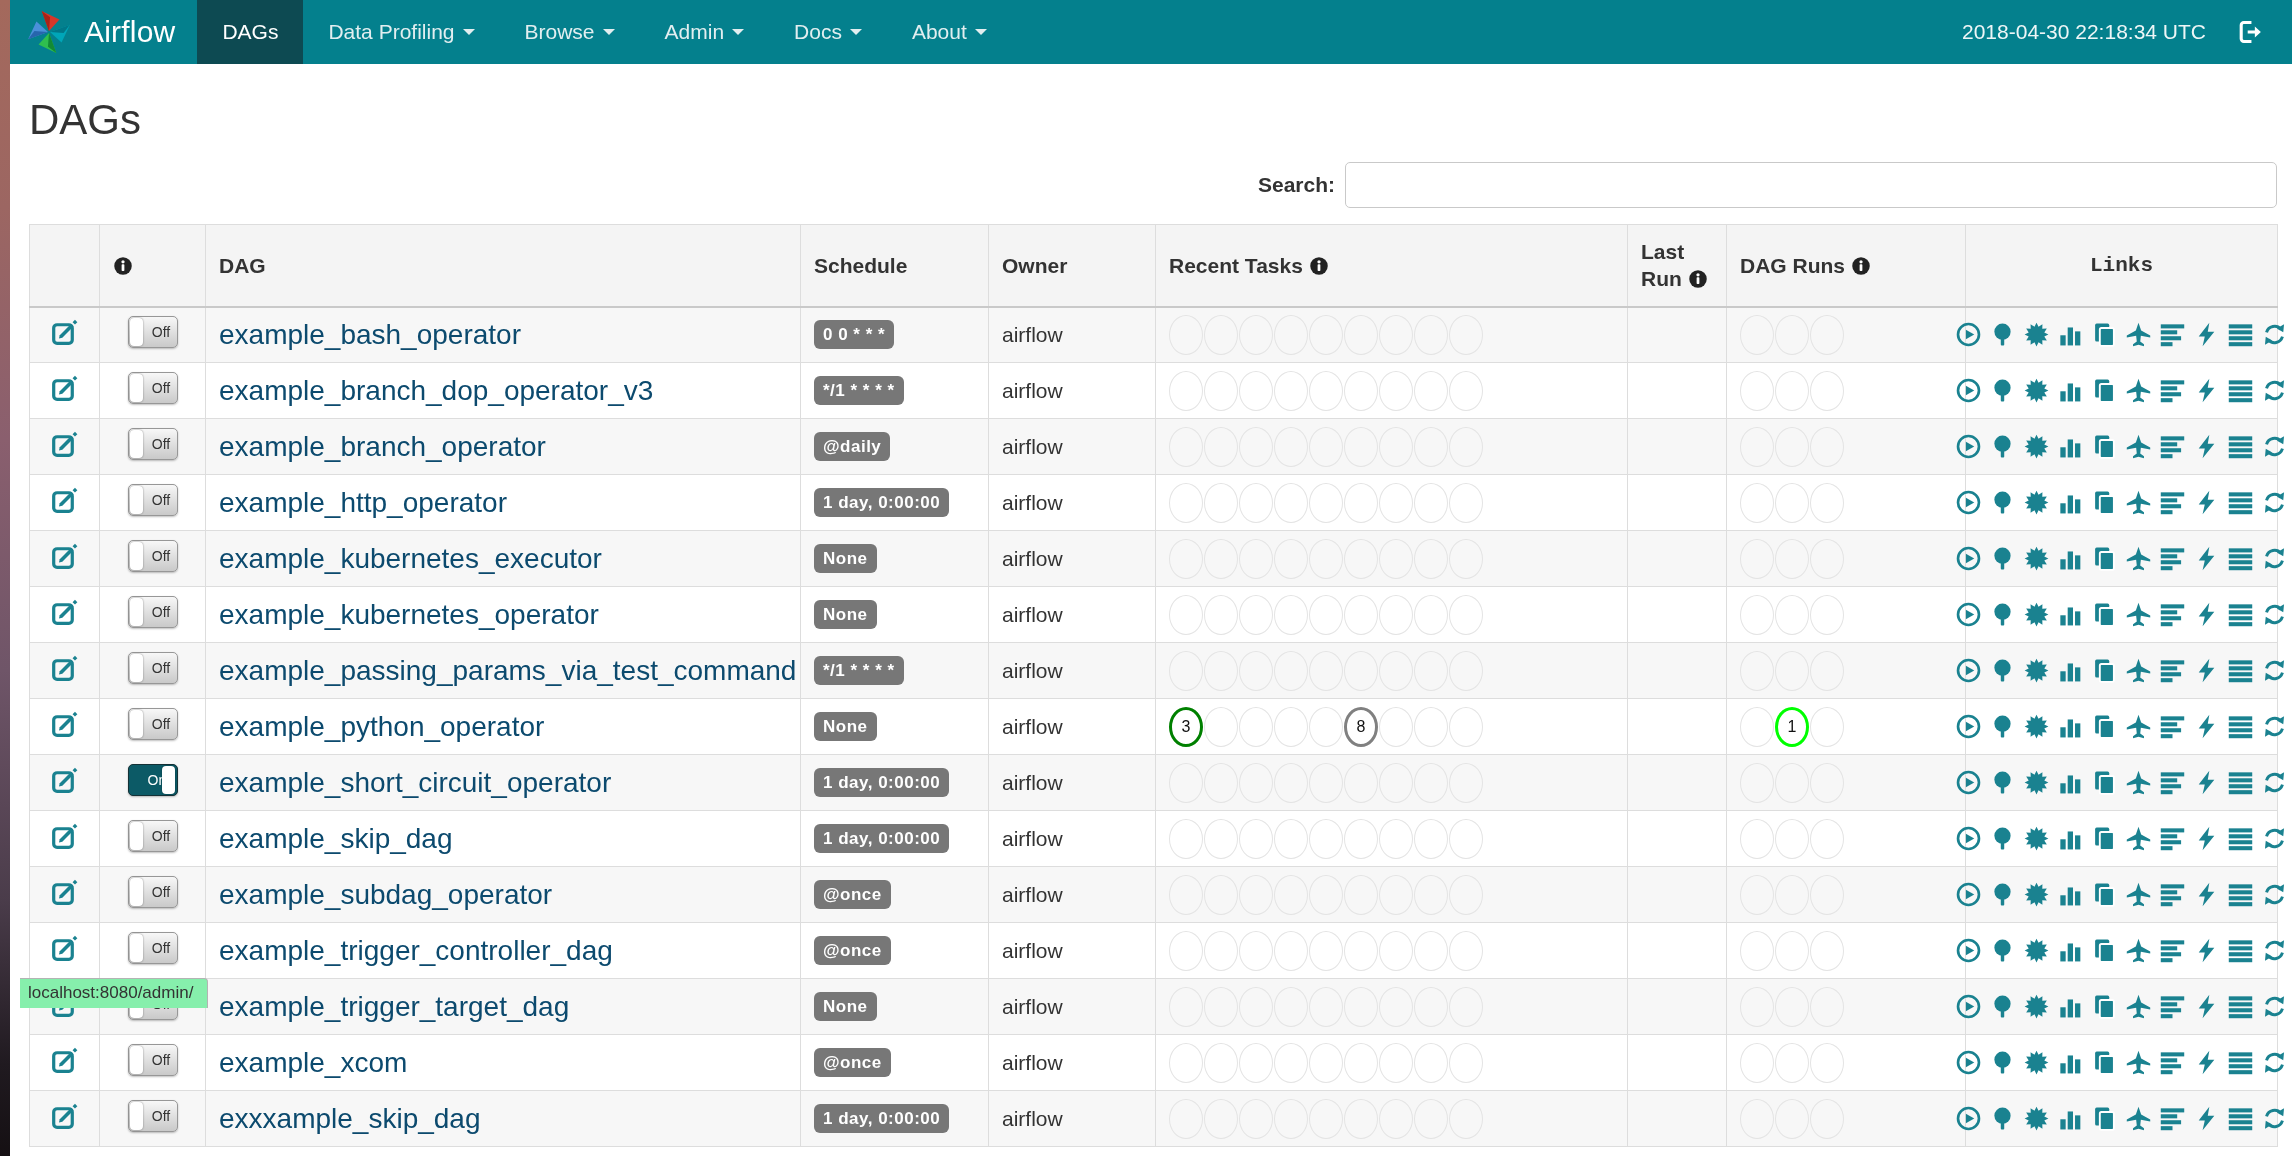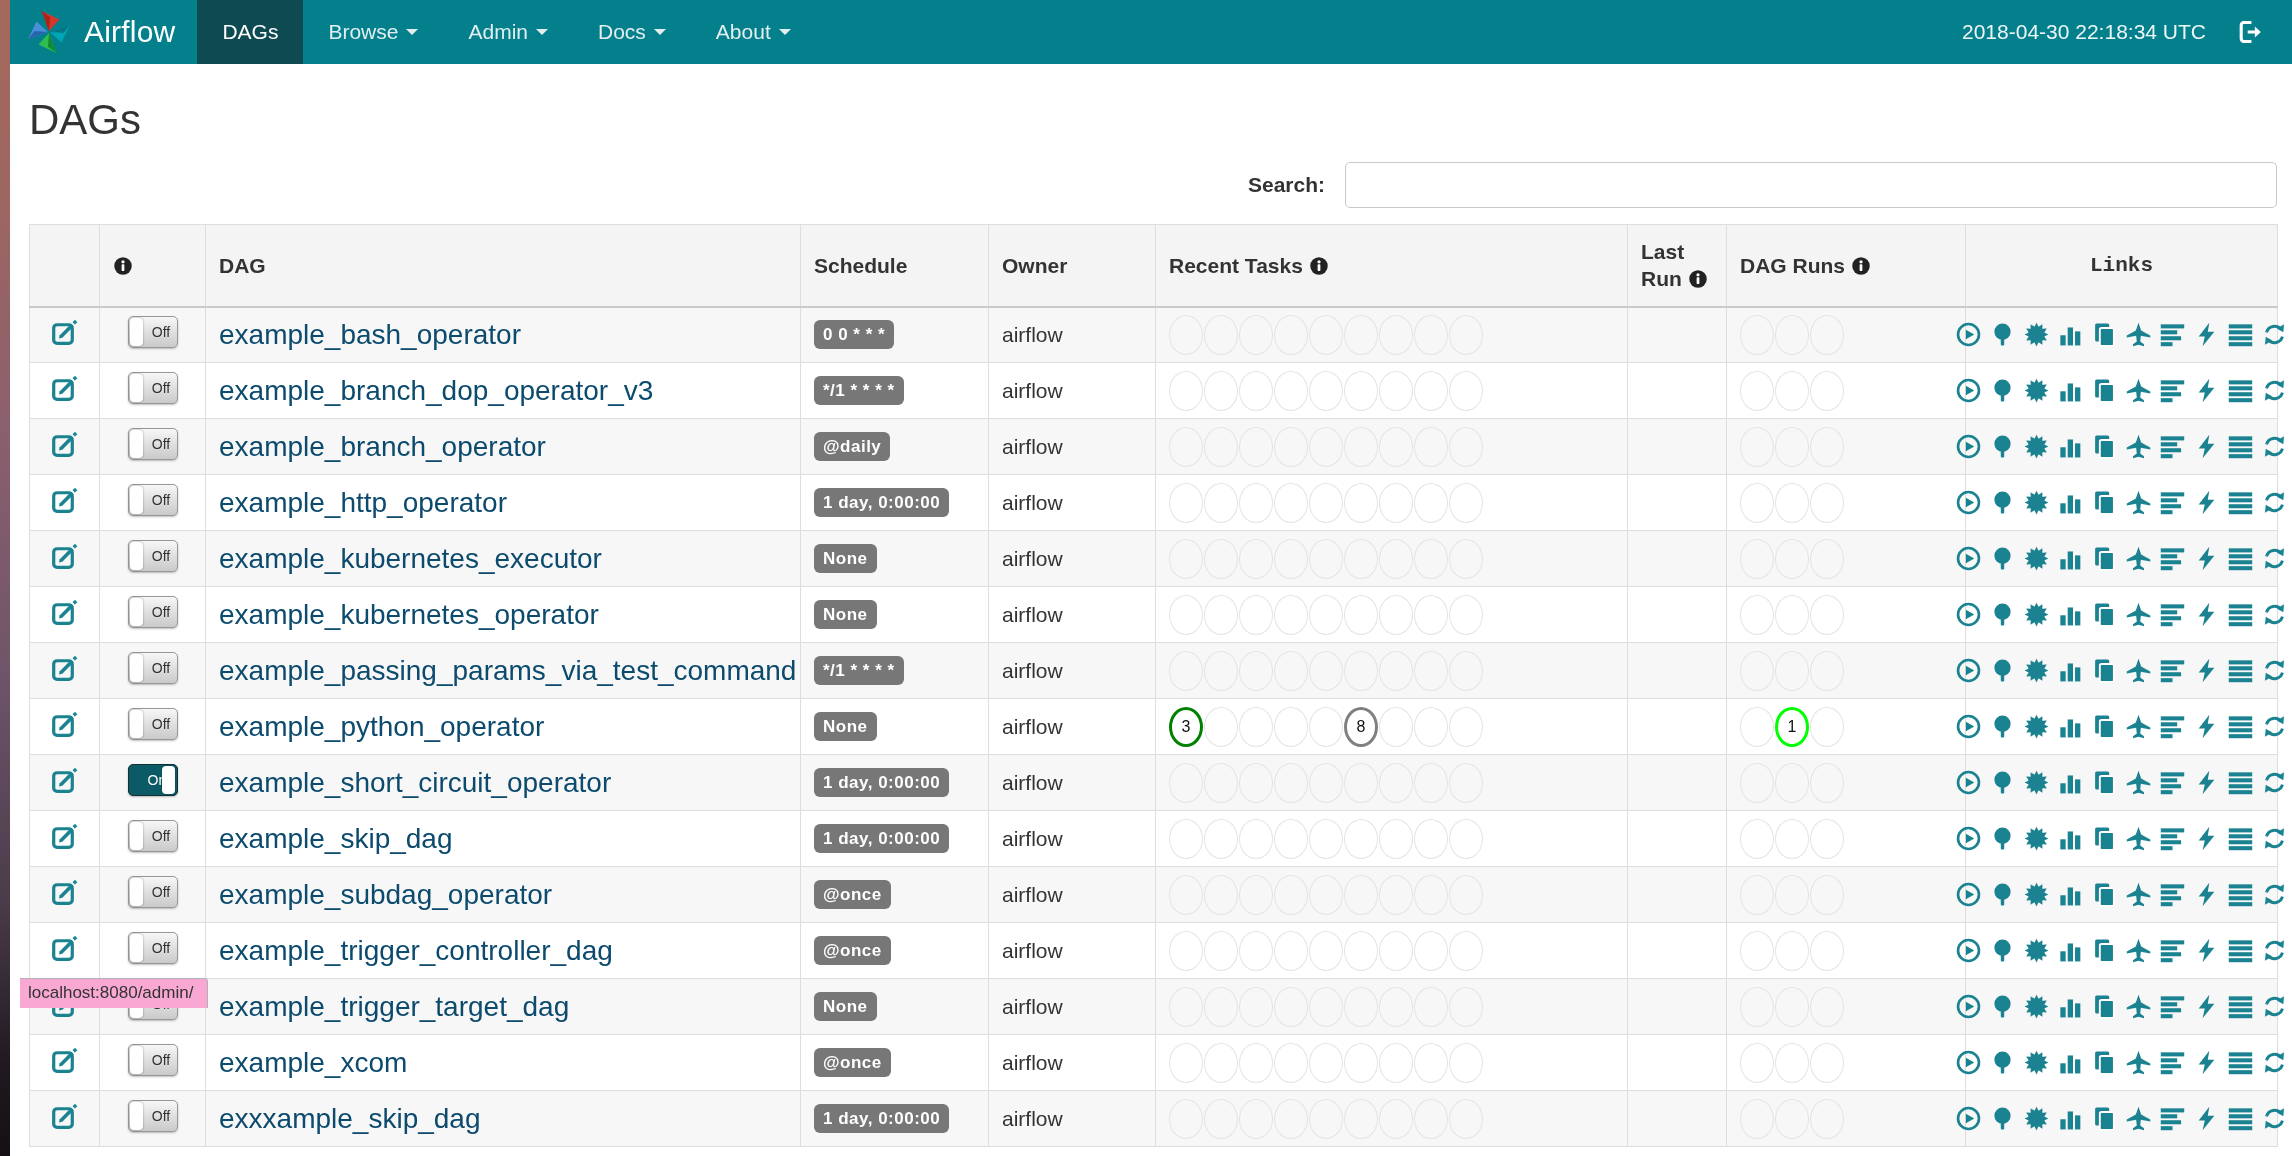--- a/index.html
+++ b/index.html
@@ -24,21 +24,21 @@
     border-right:6px solid transparent; border-top:6px solid currentColor; margin-left:8px; }
   .nav-right { margin-left:auto; display:flex; align-items:center; gap:30px; padding-right:30px; }
   .nav-clock { color:#eef6f7; font-size:21px; }
   .signout { color:#fff; display:flex; align-items:center; cursor:pointer; }
   .signout svg { width:26px; height:26px; }
 
   
   .content { padding:0 15px 0 19px; }
   .page-title { font-size:42px; font-weight:500; color:#333; margin:32px 0 18px; }
 
-  .search-row { display:flex; justify-content:flex-end; align-items:center; gap:20px; margin:0 0 16px; }
+  .search-row { display:flex; justify-content:flex-end; align-items:center; gap:10px; margin:0 0 16px; }
   .search-label { font-size:21px; font-weight:bold; color:#333; }
   .search-input { width:932px; height:46px; border:1px solid #c9c9c9; border-radius:5px;
     font-size:20px; padding:0 12px; color:#333; outline:none; }
 
   
   table { width:2248px; table-layout:fixed; border-collapse:collapse; }
   th, td { border:1px solid #ddd; vertical-align:middle; padding:0 13px; }
   thead th { height:82px; background:#f4f4f4; font-size:21px; font-weight:bold; color:#333;
     text-align:left; border-bottom:2px solid #c9c9c9; line-height:1.3; }
   thead th.center { text-align:center;font-family:Liberation Mono, monospace; }
@@ -78,21 +78,21 @@
     margin-right:1px; flex:none; display:flex; align-items:center; justify-content:center;
     font-size:16px; color:#111; background:transparent; cursor:pointer; }
   .tcircle.marked { border-width:3px; }
 
   
   .links-cell { display:flex; align-items:center; justify-content:center; gap:9px; color:#1a8290; }
   .links-cell .lnk { display:inline-flex; cursor:pointer; color:#1a8290; }
   .links-cell svg { width:25px; height:25px; }
 
   
-  .status-tooltip { position:absolute; left:10px; bottom:0; background:#f9a8d4;
+  .status-tooltip { position:absolute; left:10px; bottom:0; background:#86efac;
     border:1px solid #b3b3b3; border-bottom:none; border-left:none; border-top-right-radius:4px;
     font-size:17px; color:#333; padding:4px 14px 5px 8px; }
 </style>
 </head>
 <body>
 
 <div class="screen">
   <div class="wallpaper-strip"></div>
   <div class="viewport">
 
@@ -106,20 +106,24 @@
           <path d="M22 23 L29 42 L12 34 Z" fill="#2fbf4f"></path>
           <path d="M22 23 L29 42 L21 36 Z" fill="#138a35"></path>
           <path d="M21 22 L2 29 L10 12 Z" fill="#4a90d9"></path>
           <path d="M21 22 L2 29 L8 21 Z" fill="#2766ad"></path>
         </svg>
         <span class="brand-name">Airflow</span>
       </div>
       <ul class="nav-items" id="nav-items">
           <li class="nav-item active">
             <span>DAGs</span>
+          </li>
+          <li class="nav-item">
+            <span>Data Profiling</span>
+            <span class="caret"></span>
           </li>
           <li class="nav-item">
             <span>Browse</span>
             <span class="caret"></span>
           </li>
           <li class="nav-item">
             <span>Admin</span>
             <span class="caret"></span>
           </li>
           <li class="nav-item">

